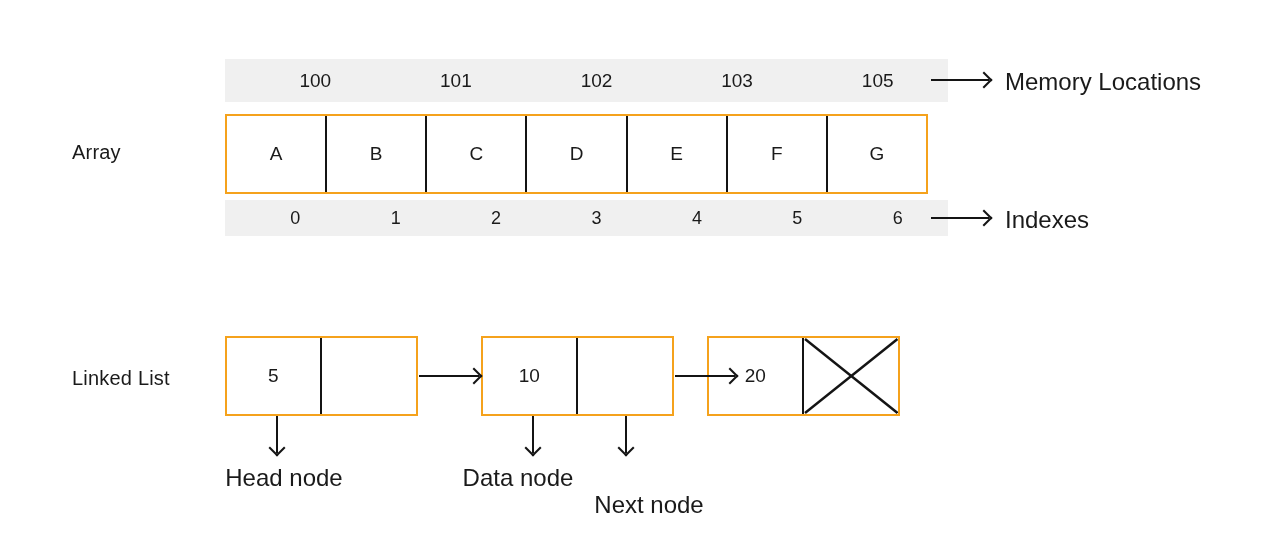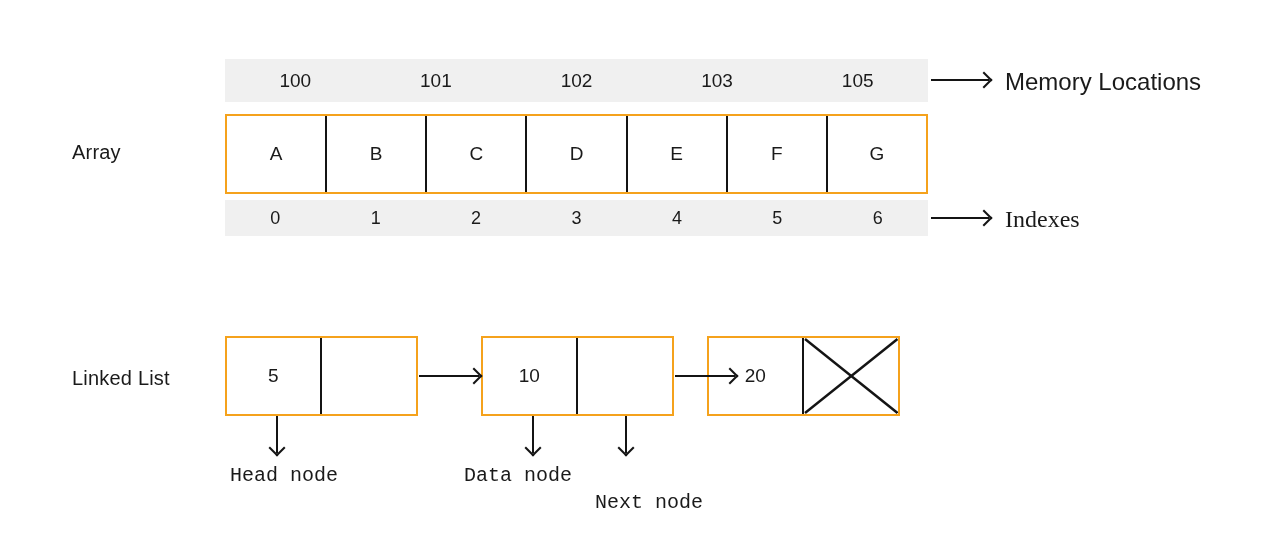--- a/index.html
+++ b/index.html
@@ -33,20 +33,21 @@
   #array-row-label   { left: 72px;  top: 141px; }
   #linked-row-label  { left: 72px;  top: 367px; }
 
   
   .band {
     position: absolute;
     left: 225px;
     width: 703px;
     background: #f0f0f0;
     display: flex;
+    padding-left: 20px;
   }
   #memory-band { top: 59px;  height: 43px; }
   #index-band  { top: 200px; height: 36px; }
 
   .band-cell {
     flex: 1 1 0;
     display: flex;
     align-items: center;
     justify-content: center;
     font-size: 19px;
@@ -100,21 +101,21 @@
   #memory-arrow { left: 931px; top: 79px;  width: 58px; }
   #index-arrow  { left: 931px; top: 217px; width: 58px; }
 
   .side-label {
     position: absolute;
     font-size: 24px;
     color: #1a1a1a;
     white-space: nowrap;
   }
   #memory-label { left: 1005px; top: 68px; }
-  #index-label  { left: 1005px; top: 206px; font-family: Liberation Serif, serif; }
+  #index-label  { left: 1005px; top: 206px; }
 
   
   .ll-node {
     position: absolute;
     top: 336px;
     height: 80px;
     border: 2px solid #f5a21c;
     box-sizing: border-box;
     background: #ffffff;
     display: flex;
@@ -163,25 +164,24 @@
     border-right: 2px solid #141414;
     transform: translateX(-50%) rotate(45deg);
     transform-origin: center;
   }
   #head-arrow { left: 276px; top: 416px; height: 37px; }
   #data-arrow { left: 532px; top: 416px; height: 37px; }
   #next-arrow { left: 625px; top: 416px; height: 37px; }
 
   .callout-label {
     position: absolute;
-    font-size: 20px;
+    font-size: 24px;
     color: #1a1a1a;
     white-space: nowrap;
     transform: translateX(-50%);
-    font-family: Liberation Mono, monospace;
   }
   #head-node-label { left: 284px; top: 464px; }
   #data-node-label { left: 518px; top: 464px; }
   #next-node-label { left: 649px; top: 464px; margin-top: 27px; }
 </style>
 </head>
 <body>
 
 <div class="canvas">
 

